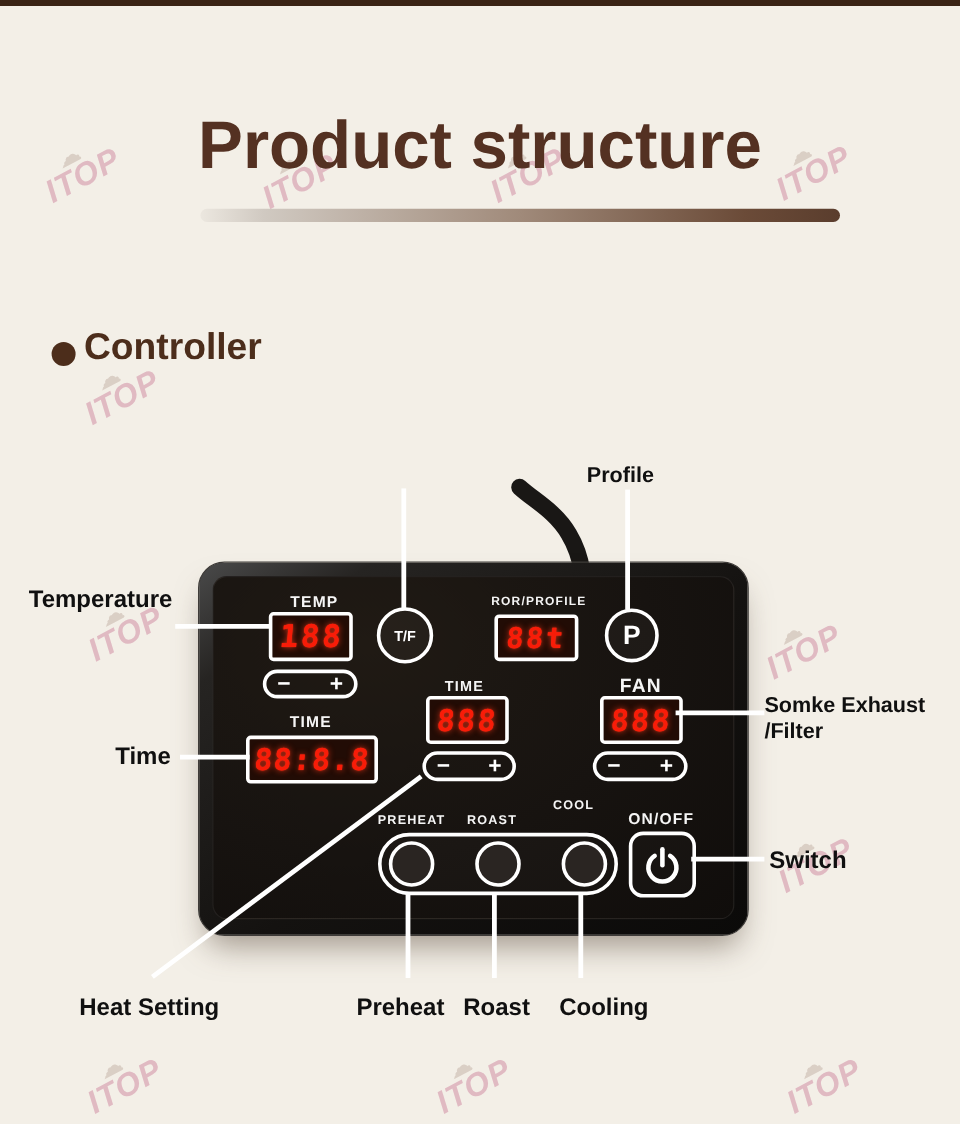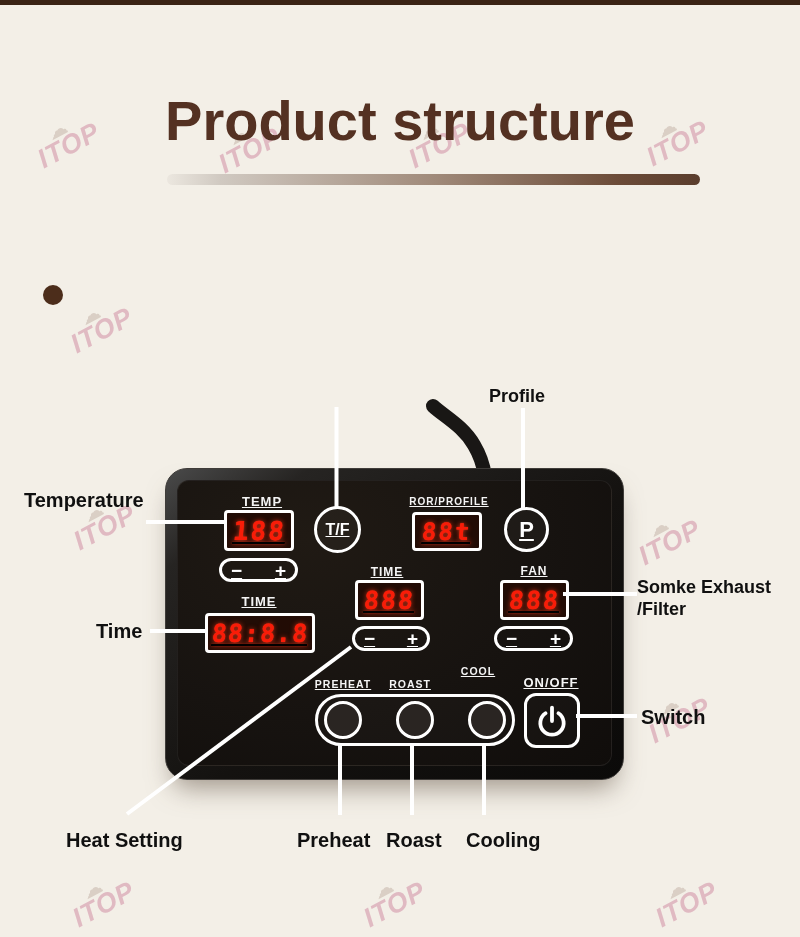--- a/index.html
+++ b/index.html
@@ -36,21 +36,21 @@
     position:absolute;left:165px;top:468px;width:457px;height:310px;border-radius:22px;
     background:linear-gradient(145deg,#4a4a4a 0%,#262422 16%,#141210 55%,#0b0a09 100%);
     border:1px solid #3f3c39;
     box-shadow:0 16px 26px -8px rgba(95,80,65,.55);
   }
   .panel-face{
     position:absolute;left:11px;top:11px;right:11px;bottom:13px;border-radius:12px;
     background:radial-gradient(ellipse at 30% 20%,#201a14 0%,#171310 55%,#100d0b 100%);
     border:1px solid rgba(255,255,255,0.07);
   }
-  .p-abs{position:absolute;text-decoration:underline;}
+  .p-abs{position:absolute;}
   .panel-label{color:#f5f5f5;font-weight:bold;text-align:center;letter-spacing:1px;white-space:nowrap;}
   .led{
     border:3px solid #fff;border-radius:4px;background:#220c05;
     display:flex;align-items:center;justify-content:center;
   }
   .led span{
     font-family:"DejaVu Sans Mono",monospace;font-weight:bold;color:#f81c08;
     text-shadow:0 0 5px rgba(255,60,30,.8),0 0 1px #ff2a10;
     transform:skewX(-5deg);letter-spacing:2px;
   }
@@ -124,20 +124,21 @@
     </div>
   <div class="wm" style="left:650px;top:874px;">
       <span class="wm-hat">☁</span>
       <span class="wm-text">ITOP</span>
     </div>
 
   <div class="page-title">Product structure</div>
   <div class="title-underline"></div>
 
   <div class="bullet"></div>
+  <div class="section-title">Controller</div>
 
   <div class="callout cl-18" style="left:489px;top:386px;">Profile</div>
   <div class="callout cl-20" style="left:24px;top:489px;text-align:center;">Temperature</div>
   <div class="callout cl-20" style="left:96px;top:620px;">Time</div>
   <div class="callout cl-18 two-line" style="left:637px;top:576px;">
     <span>Somke Exhaust</span><br>
     <span>/Filter</span>
   </div>
   <div class="callout cl-20" style="left:641px;top:706px;">Switch</div>
   <div class="callout cl-20" style="left:66px;top:829px;text-align:right;">Heat Setting</div>
@@ -149,38 +150,38 @@
     <path d="M 433 406 C 445 417, 463 426, 474 445 C 480 455, 483 463, 485 476" stroke="#191715" stroke-width="14" fill="none" stroke-linecap="round"></path>
   </svg>
 
   <div class="panel">
     <div class="panel-face">
 
       <div class="p-abs panel-label" style="left:49px;top:13px;width:70px;font-size:13px;">TEMP</div>
       <div class="p-abs led" style="left:46px;top:29px;width:64px;height:35px;">
         <span style="font-size:26px;">188</span>
       </div>
-      <div class="p-abs circle-btn-big" style="left:136px;top:25px;width:41px;height:41px;font-size:16px;">T/F</div>
+      <div class="p-abs circle-btn-big" style="left:136px;top:25px;width:41px;height:41px;font-size:12px;">T/F</div>
 
       <div class="p-abs panel-label" style="left:211px;top:15px;width:120px;font-size:10px;">ROR/PROFILE</div>
       <div class="p-abs led" style="left:234px;top:31px;width:64px;height:33px;">
         <span style="font-size:24px;">88t</span>
       </div>
       <div class="p-abs circle-btn-big" style="left:326px;top:26px;width:39px;height:39px;font-size:22px;">P</div>
 
       <div class="p-abs pill" style="left:41px;top:77px;width:79px;height:24px;">
         <span>−</span>
         <span>+</span>
       </div>
 
       <div class="p-abs panel-label" style="left:174px;top:84px;width:70px;font-size:12px;">TIME</div>
       <div class="p-abs led" style="left:177px;top:99px;width:63px;height:34px;">
         <span style="font-size:25px;">888</span>
       </div>
-      <div class="p-abs panel-label" style="left:321px;top:83px;width:70px;font-size:12px;">FAN</div>
+      <div class="p-abs panel-label" style="left:321px;top:83px;width:70px;font-size:16px;">FAN</div>
       <div class="p-abs led" style="left:322px;top:99px;width:63px;height:34px;">
         <span style="font-size:25px;">888</span>
       </div>
 
       <div class="p-abs panel-label" style="left:46px;top:113px;width:70px;font-size:13px;">TIME</div>
       <div class="p-abs led" style="left:27px;top:132px;width:104px;height:34px;">
         <span style="font-size:25px;letter-spacing:1px;">88:8.8</span>
       </div>
 
       <div class="p-abs pill" style="left:174px;top:145px;width:78px;height:25px;">

